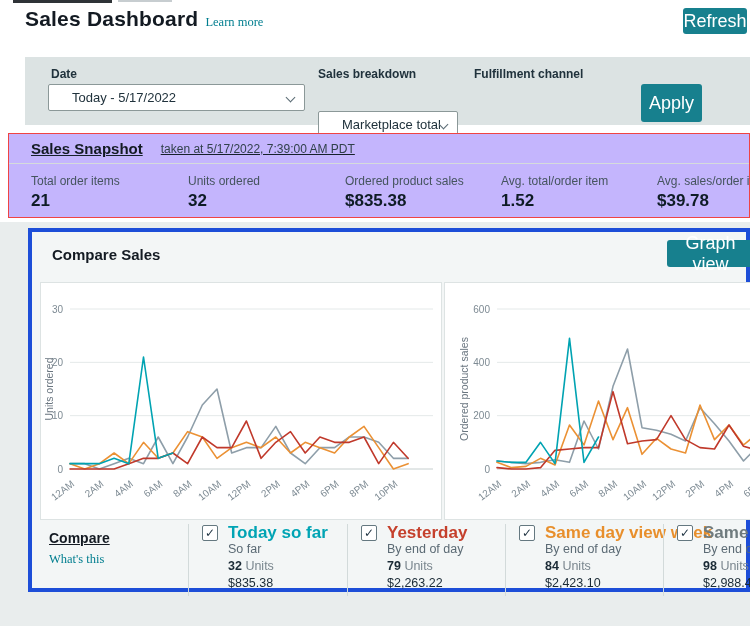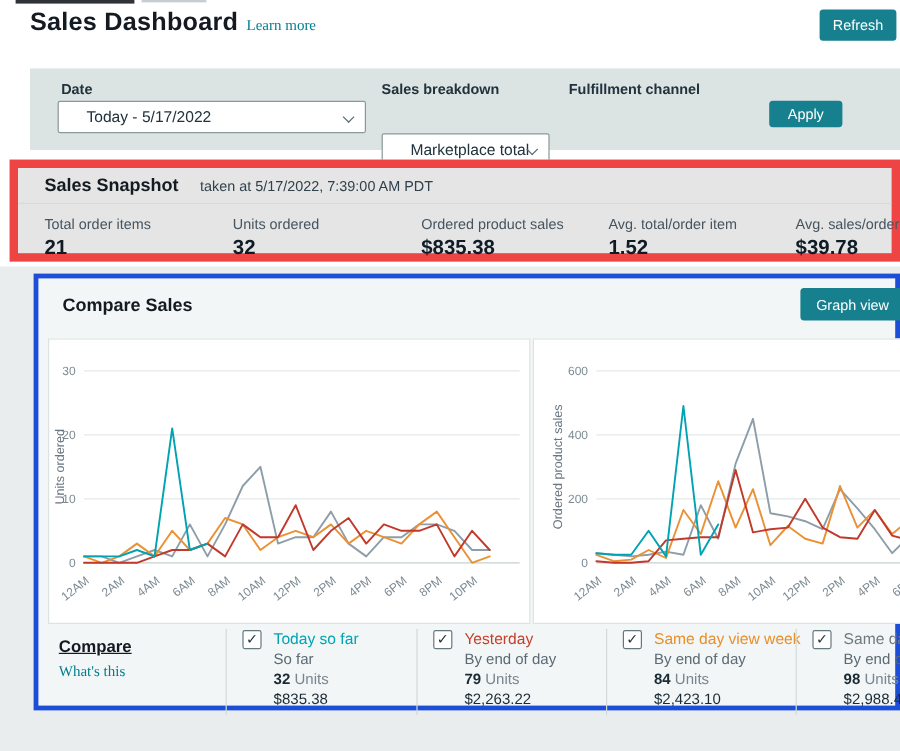--- a/index.html
+++ b/index.html
@@ -12,61 +12,61 @@
 
   
   .frag { background:#2f3337; height:3px; }
   .frag2 { background:#c7cdd0; height:2px; }
 
   
   .page-title { font-size:21px; font-weight:700; color:#131a22; letter-spacing:.2px; }
   .link { color:#007e8f; font-size:12.5px; text-decoration:none; cursor:pointer;font-family:Liberation Serif, serif; }
   .btn-teal {
     background:#17808e; color:#fff; border:none; border-radius:3px;
-    font-size:12px; font-family:inherit; cursor:pointer;
+    font-size:18px; font-family:inherit; cursor:pointer;
     display:flex; align-items:center; justify-content:center;
   }
 
   
   .filter-bar { background:#dce3e3; }
   .f-label { font-size:12px; font-weight:700; color:#20323c; }
   .dropdown {
     background:#fff; border:1px solid #8b9898; border-radius:2px; height:27px;
     display:flex; align-items:center; padding:0 26px 0 23px; font-size:13px;
     color:#20323c; cursor:pointer; position:relative; white-space:nowrap; overflow:hidden;
   }
   .chev {
     position:absolute; right:10px; top:9px; width:7px; height:7px;
     border-right:1.5px solid #5a6b74; border-bottom:1.5px solid #5a6b74;
     transform:rotate(45deg); transform-origin:center;
   }
 
   
-  .card-white { background:#e5e5e5; border:7px solid #ef4444; }
+  .card-white { background:#c4b5fd; border:1px solid #ef4444;text-decoration:underline; }
   .snap-head { border-bottom:1px solid #d5dbdb; display:flex; align-items:center; }
   .snap-title { font-size:15px; font-weight:700; color:#131a22; }
   .snap-taken { font-size:12px; color:#31414b; margin-left:18px; }
   .metric-label { font-size:12px; color:#45545e; white-space:nowrap; }
   .metric-value { font-size:17px; font-weight:700; color:#0f1c26; margin-top:3px; white-space:nowrap; }
 
   
   .grey-band { background:#e9eded; }
   .compare-card { background:#f3f6f6; border:4px solid #1d4ed8; }
   .compare-title { font-size:15px; font-weight:700; color:#131a22; }
   .chart-panel { background:#fff; border:1px solid #dde3e3; overflow:hidden; position:absolute; }
 
   
   .legend-item { border-left:1px solid #d2dada; padding-left:13px; display:flex; }
   .cbx {
     width:16px; height:16px; background:#fff; border:1.5px solid #647880; border-radius:2px;
     display:flex; align-items:center; justify-content:center; cursor:pointer;
     font-size:12px; font-weight:700; color:#1d3140; flex:none; margin-top:1px;
   }
   .li-text { margin-left:10px; line-height:17px; font-size:12.5px; white-space:nowrap; }
-  .li-title { font-weight:400; font-size:13px; }
+  .li-title { font-weight:700; font-size:17px; }
   .li-sub { color:#5b6a74; }
   .li-units-num { font-weight:700; color:#1b2b36; }
   .li-units-word { color:#7a868e; }
   .li-sales { color:#1b2b36; }
   .compare-label { font-size:14px; font-weight:700; color:#131a22;text-decoration:underline; }
 </style>
 </head>
 <body>
 
 <div class="abs frag" style="left:13px; top:0; width:99px;"></div>
@@ -90,21 +90,21 @@
     <span>Marketplace total</span>
     <span class="chev"></span>
   </div>
 
   <div class="abs f-label" style="left:449px; top:10px;">Fulfillment channel</div>
   <div class="abs dropdown" style="left:449px; top:27px; width:152px;">
     <span>Both (Amazon and seller)</span>
     <span class="chev"></span>
   </div>
 
-  <button class="btn-teal abs" style="left:616px; top:27px; width:61px; height:22px;">Apply</button>
+  <button class="btn-teal abs" style="left:616px; top:27px; width:61px; height:38px;">Apply</button>
 </div>
 
 <div class="abs card-white" style="left:8px; top:133px; width:742px; height:85px;">
   <div class="snap-head" style="height:30px; padding-left:22px;">
     <span class="snap-title">Sales Snapshot</span>
     <span class="snap-taken">taken at 5/17/2022, 7:39:00 AM PDT</span>
   </div>
   <div class="abs" style="left:22px; top:40px;">
     <div class="metric-label">Total order items</div>
     <div class="metric-value">21</div>

